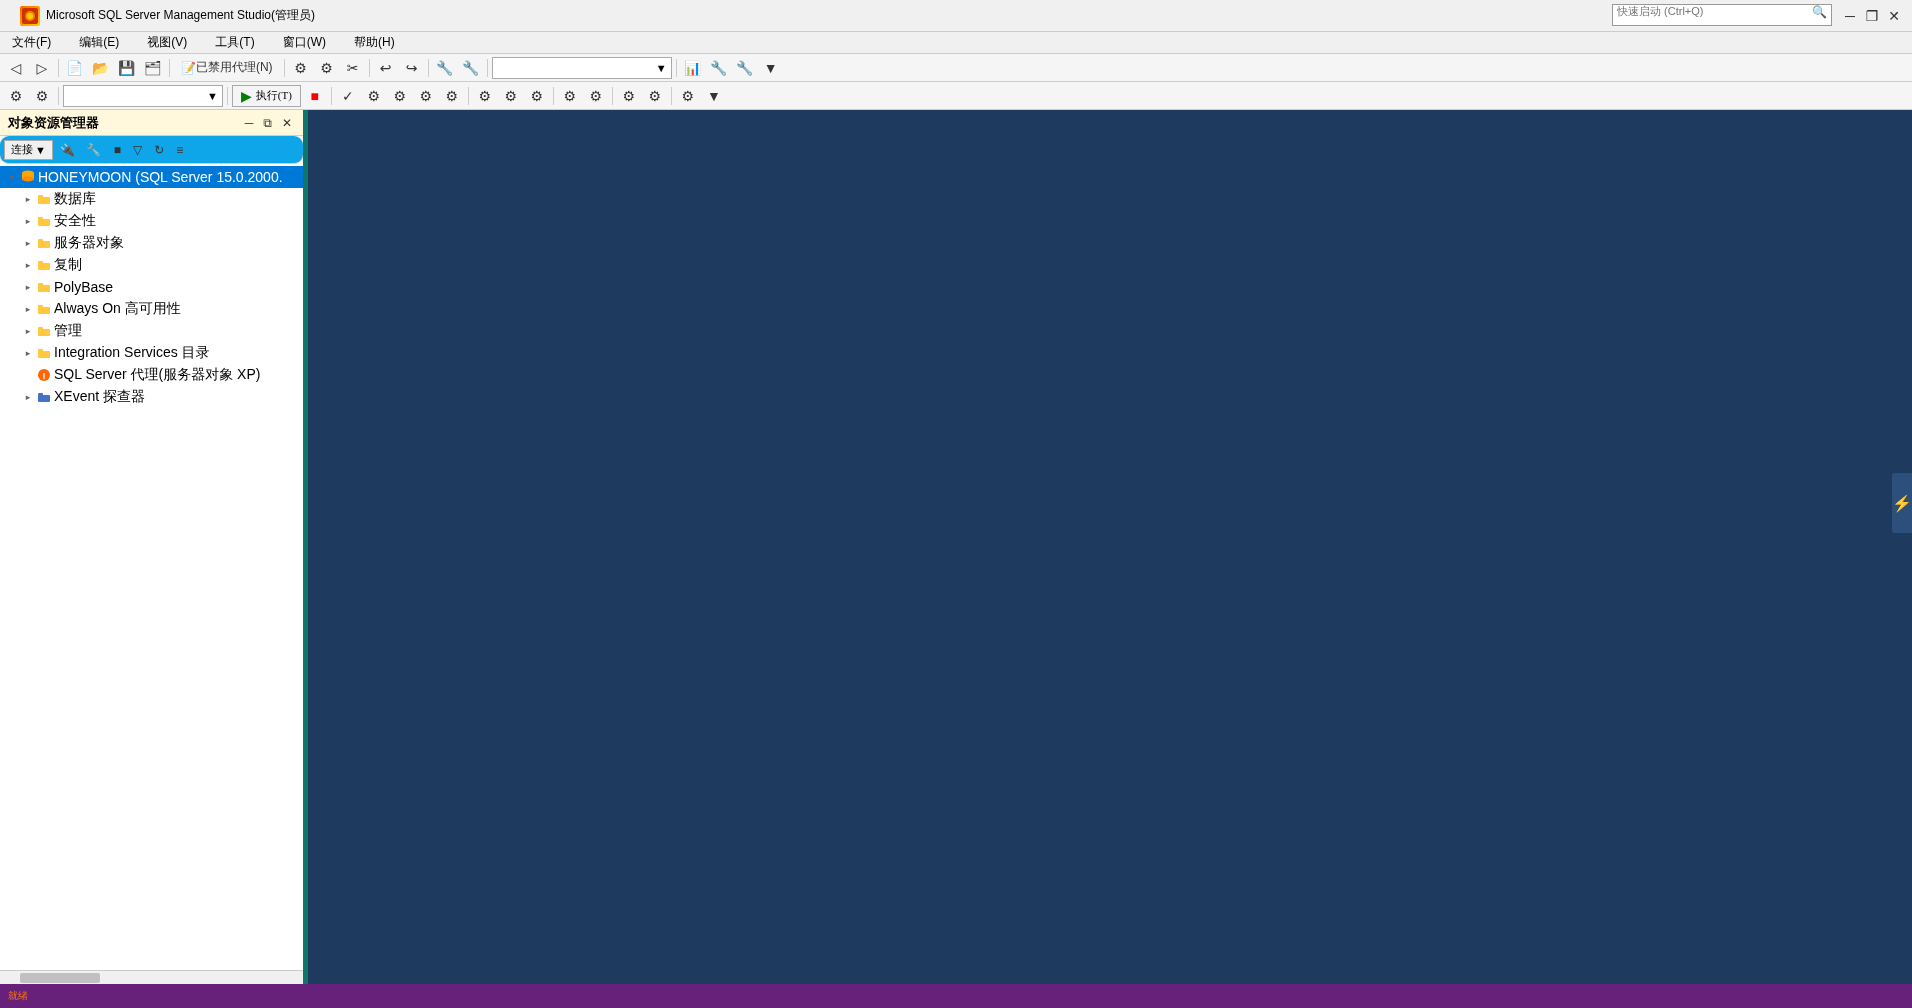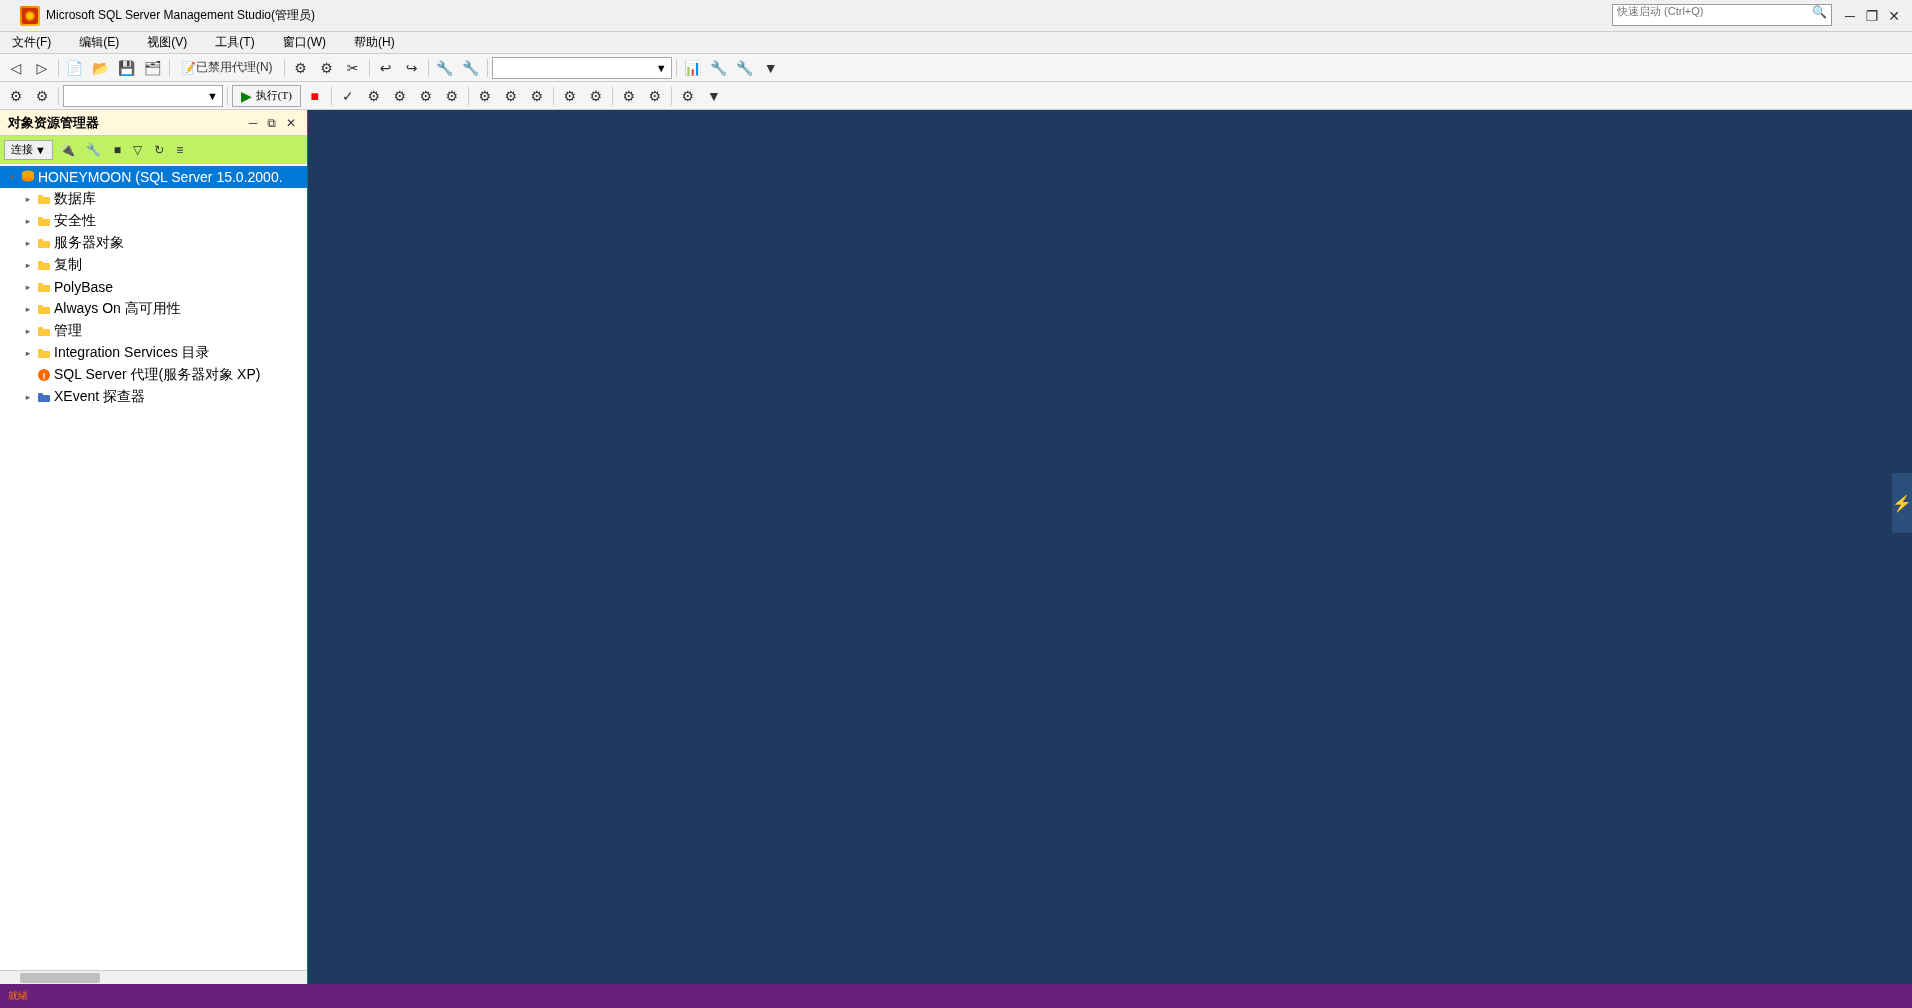--- a/index.html
+++ b/index.html
@@ -178,21 +178,21 @@
       display: flex;
       width: 100%;
       height: calc(1008px - 32px - 22px - 28px - 28px - 24px);
     }
 
     
     #object-explorer {
       width: 308px;
       height: 100%;
       background: #f9f9f9;
-      border-right: 1px solid #0f766e;
+      border-right: 5px solid #0f766e;
       display: flex;
       flex-direction: column;
     }
     #oe-header {
       background: #fff8dc;
       border-bottom: 1px solid #ccc;
       padding: 4px 8px;
       display: flex;
       align-items: center;
       justify-content: space-between;
@@ -208,27 +208,28 @@
       gap: 4px;
       align-items: center;
     }
     .oe-ctrl-btn {
       cursor: pointer;
       font-size: 12px;
       color: #333;
       padding: 1px 3px;
     }
     #oe-toolbar {
-      background: #bef264;
+      background: #0ea5e9;
       border-bottom: 1px solid #ccc;
       padding: 3px 4px;
       display: flex;
       align-items: center;
       gap: 2px;
       height: 28px;
+      border-radius: 9px;
     }
     .oe-tool-btn {
       height: 20px;
       padding: 0 4px;
       border: 1px solid transparent;
       background: transparent;
       cursor: pointer;
       font-size: 12px;
       display: flex;
       align-items: center;

